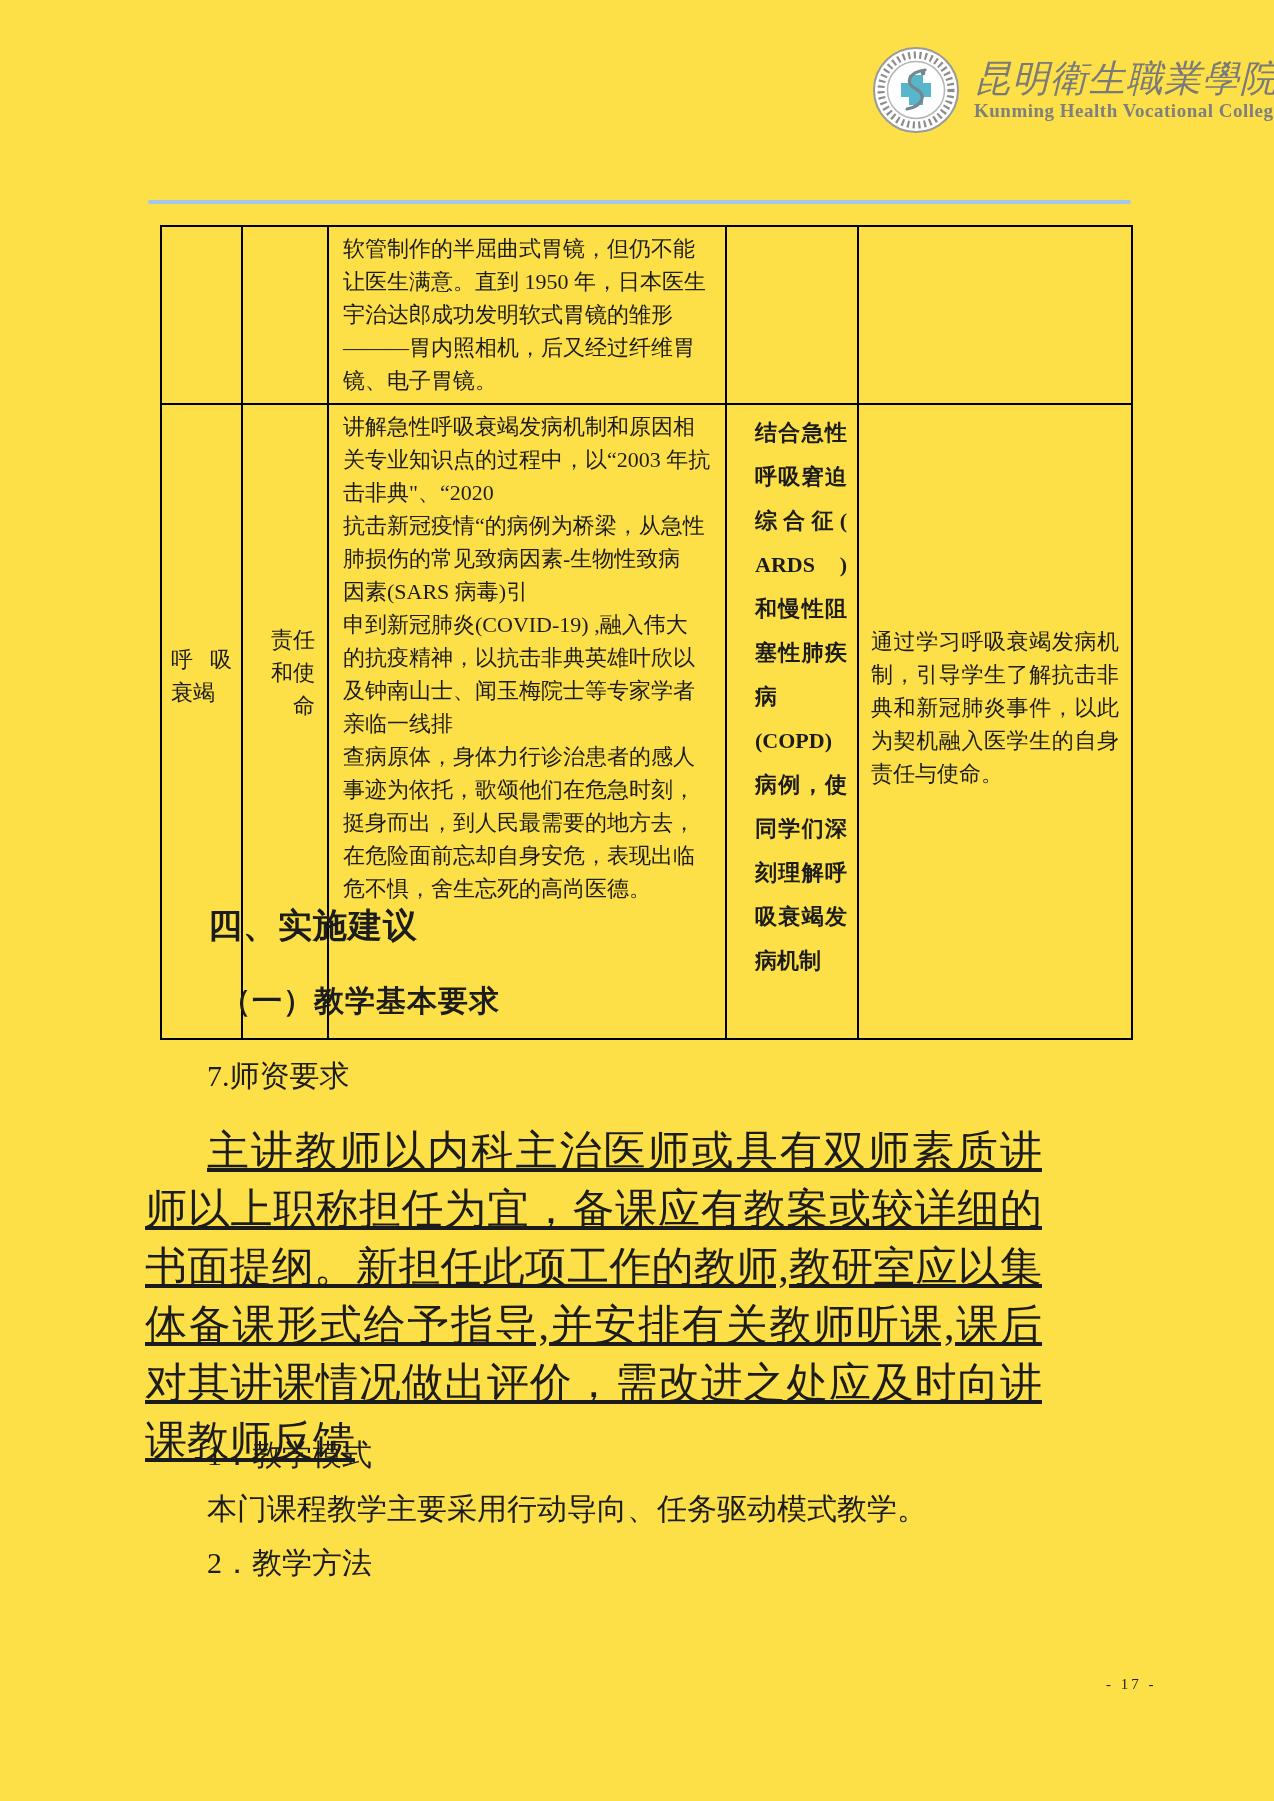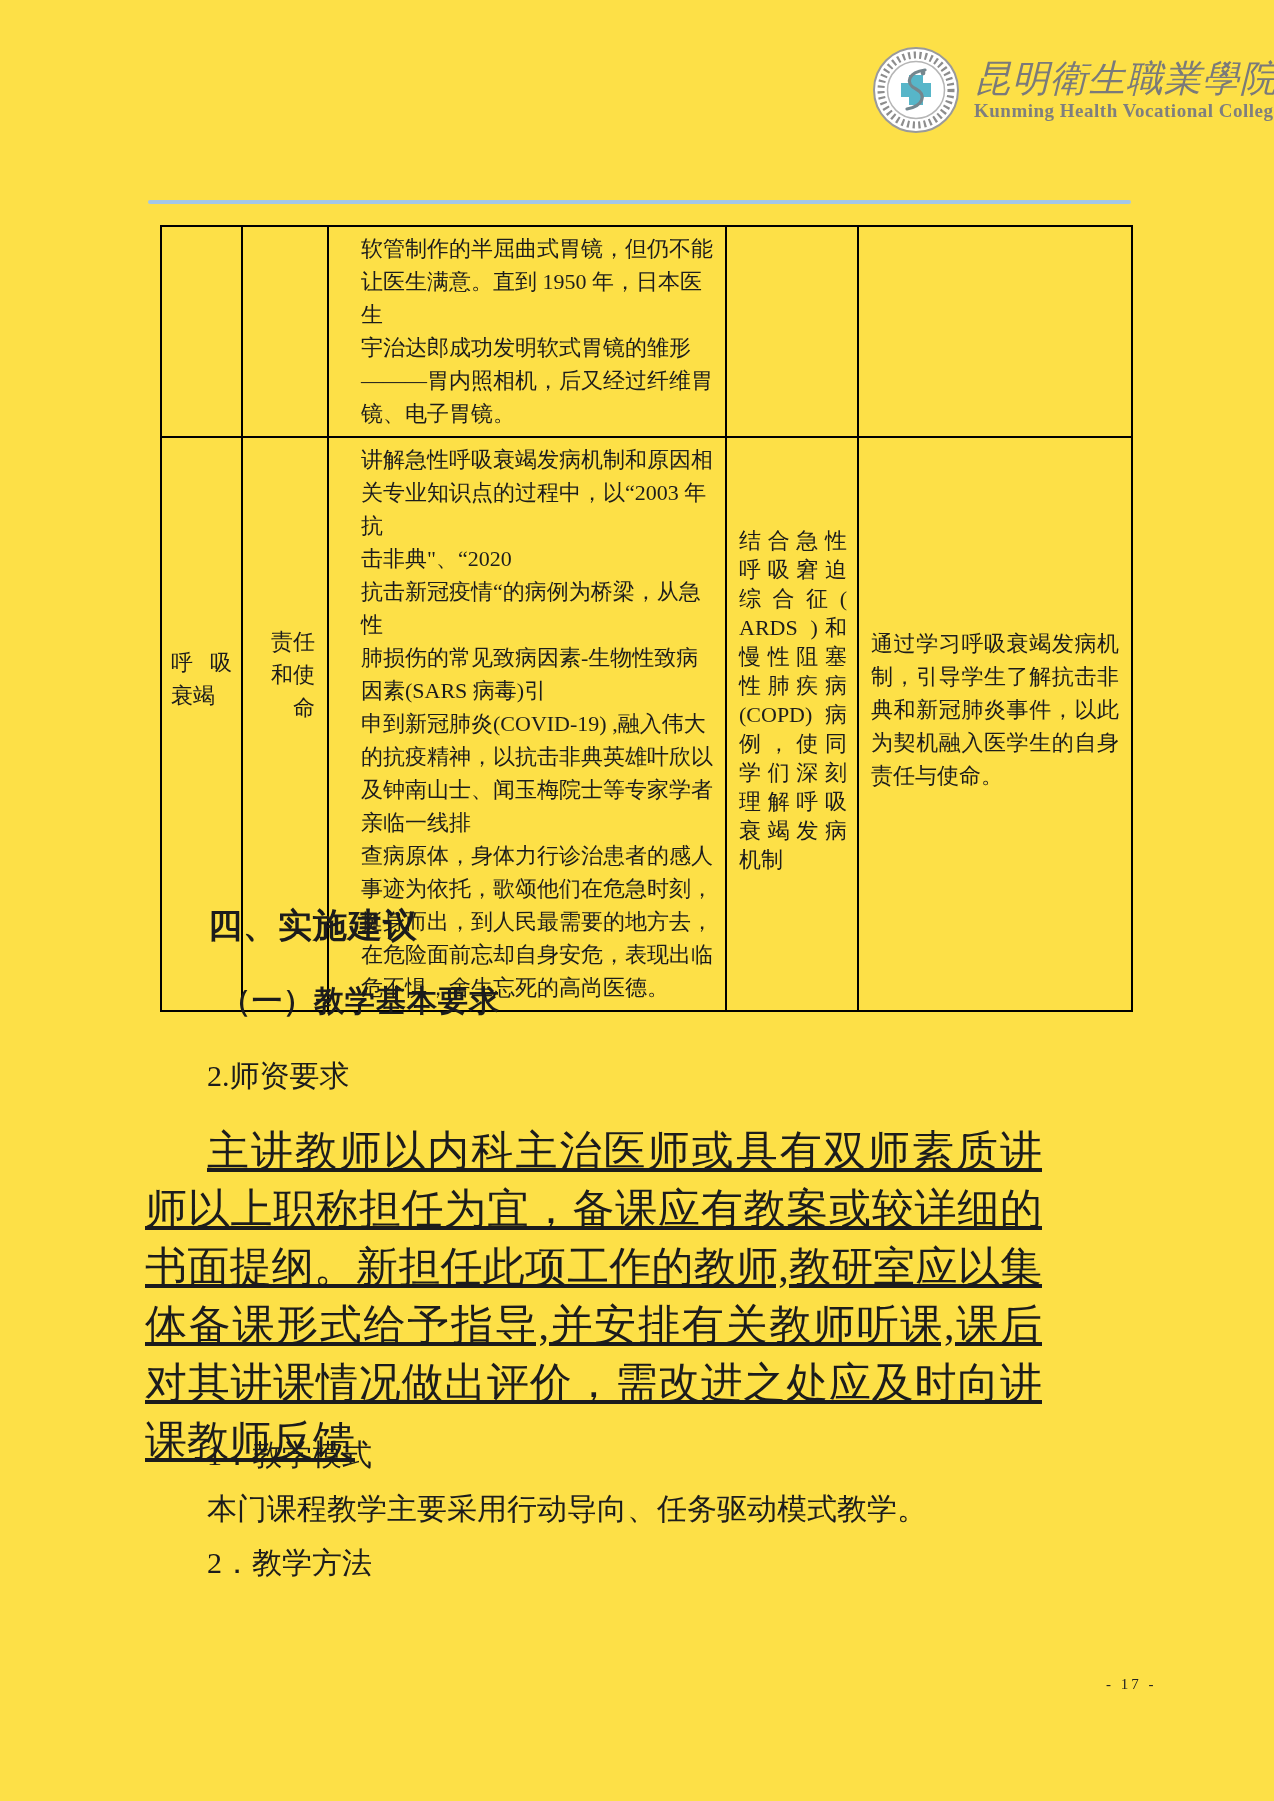--- a/index.html
+++ b/index.html
@@ -32,22 +32,22 @@
     border-collapse: collapse; table-layout: fixed;
   }
   .doc-table td {
     border: 2px solid #000; font-size: 22px; line-height: 33px;
     padding: 6px 12px; vertical-align: top; color: #1c1c1c;
   }
   .doc-table tr.r1 { height: 167px; }
   .doc-table tr.r2 { height: 501px; }
   td.c1 { text-align: justify; vertical-align: middle; padding: 19px 9px 110px 9px; }
   td.c2 { text-align: right; vertical-align: middle; white-space: pre-line; padding: 6px 12px 105px 8px; }
-  td.c3 { white-space: pre-line; text-align: left; padding: 5px 12px 6px 32px; }
-  td.c4 { text-align: justify; text-justify: inter-character; vertical-align: middle; padding: 6px 10px 55px 12px; line-height: 29px; }
+  td.c3 { white-space: pre-line; text-align: left; padding: 5px 12px 6px 14px; }
+  td.c4 { text-align: justify; text-justify: inter-character; vertical-align: middle; padding: 6px 10px 55px 28px; line-height: 44px; font-weight: bold; }
   td.c5 { text-align: justify; text-justify: inter-character; vertical-align: middle; padding: 6px 12px 35px 12px; }
 
   
   .h-main {
     position: absolute; left: 208px; top: 903px;
     font-family: "Liberation Sans", sans-serif; font-weight: 700; font-size: 34px; letter-spacing: 1px;
   }
   .h-bold { position: absolute; font-family: "Liberation Serif", serif; font-weight: 700; font-size: 30px; letter-spacing: 1px; }
   #h2a { left: 221px; top: 981px; }
   #h2b { left: 221px; top: 1374px; }
@@ -125,21 +125,21 @@
 在危险面前忘却自身安危，表现出临
 危不惧，舍生忘死的高尚医德。</td>
       <td class="c4">结合急性呼吸窘迫综合征( ARDS )和慢性阻塞性肺疾病(COPD) 病例，使同学们深刻理解呼吸衰竭发病机制</td>
       <td class="c5">通过学习呼吸衰竭发病机制，引导学生了解抗击非典和新冠肺炎事件，以此为契机融入医学生的自身责任与使命。</td>
     </tr>
   </tbody>
     </table>
 
   <div class="h-main">四、实施建议</div>
   <div class="h-bold" id="h2a">（一）教学基本要求</div>
-  <div class="t-norm" id="sub1">2.师资要求</div>
+  <div class="t-norm" id="sub1">7.师资要求</div>
   <div class="para-main">主讲教师以内科主治医师或具有双师素质讲师以上职称担任为宜，备课应有教案或较详细的书面提纲。新担任此项工作的教师,教研室应以集体备课形式给予指导,并安排有关教师听课,课后对其讲课情况做出评价，需改进之处应及时向讲课教师反馈</div>
   <div class="t-norm" id="sub2">1．教学模式</div>
   <div class="t-norm" id="para2">本门课程教学主要采用行动导向、任务驱动模式教学。</div>
   <div class="t-norm" id="sub3">2．教学方法</div>
 
   <div class="pagenum">- 17 -</div>
 
 </div>
 
 </body></html>

